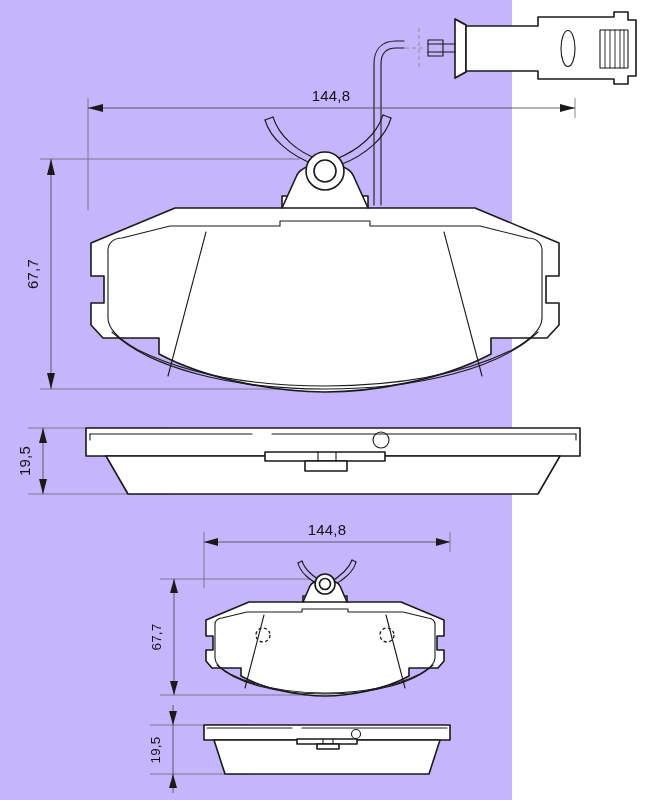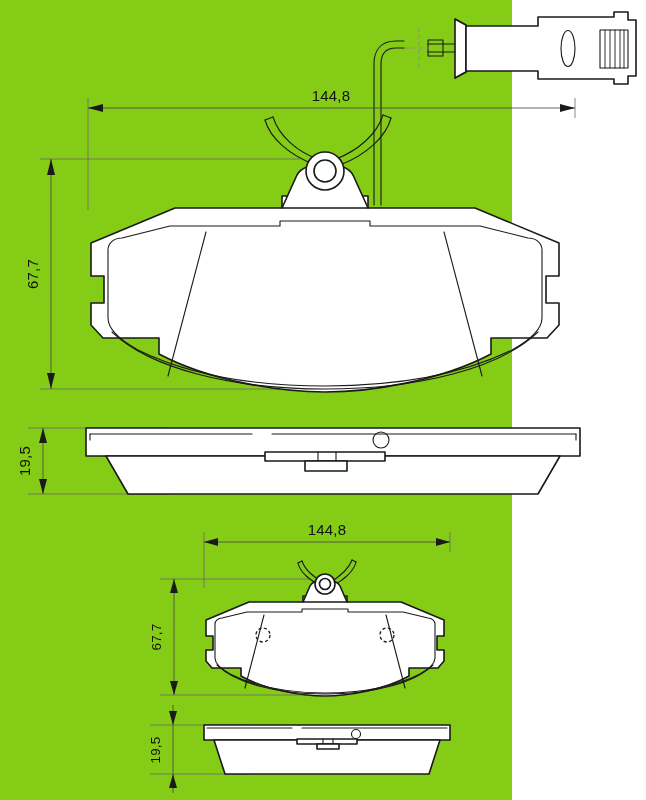--- a/index.html
+++ b/index.html
@@ -10,21 +10,21 @@
   body {
     width: 646px;
     height: 800px;
     font-family: "Liberation Sans", sans-serif;
     overflow: hidden;
   }
   #drawing-root {
     position: relative;
     width: 512px;
     height: 800px;
-    background: #84cc16;
+    background: #c4b5fd;
   }
   svg#tech-drawing {
     display: block;
     width: 646px;
     height: 800px;
   }
   .outline {
     fill: #ffffff;
     stroke: #1a1a1a;
     stroke-width: 1.6;

